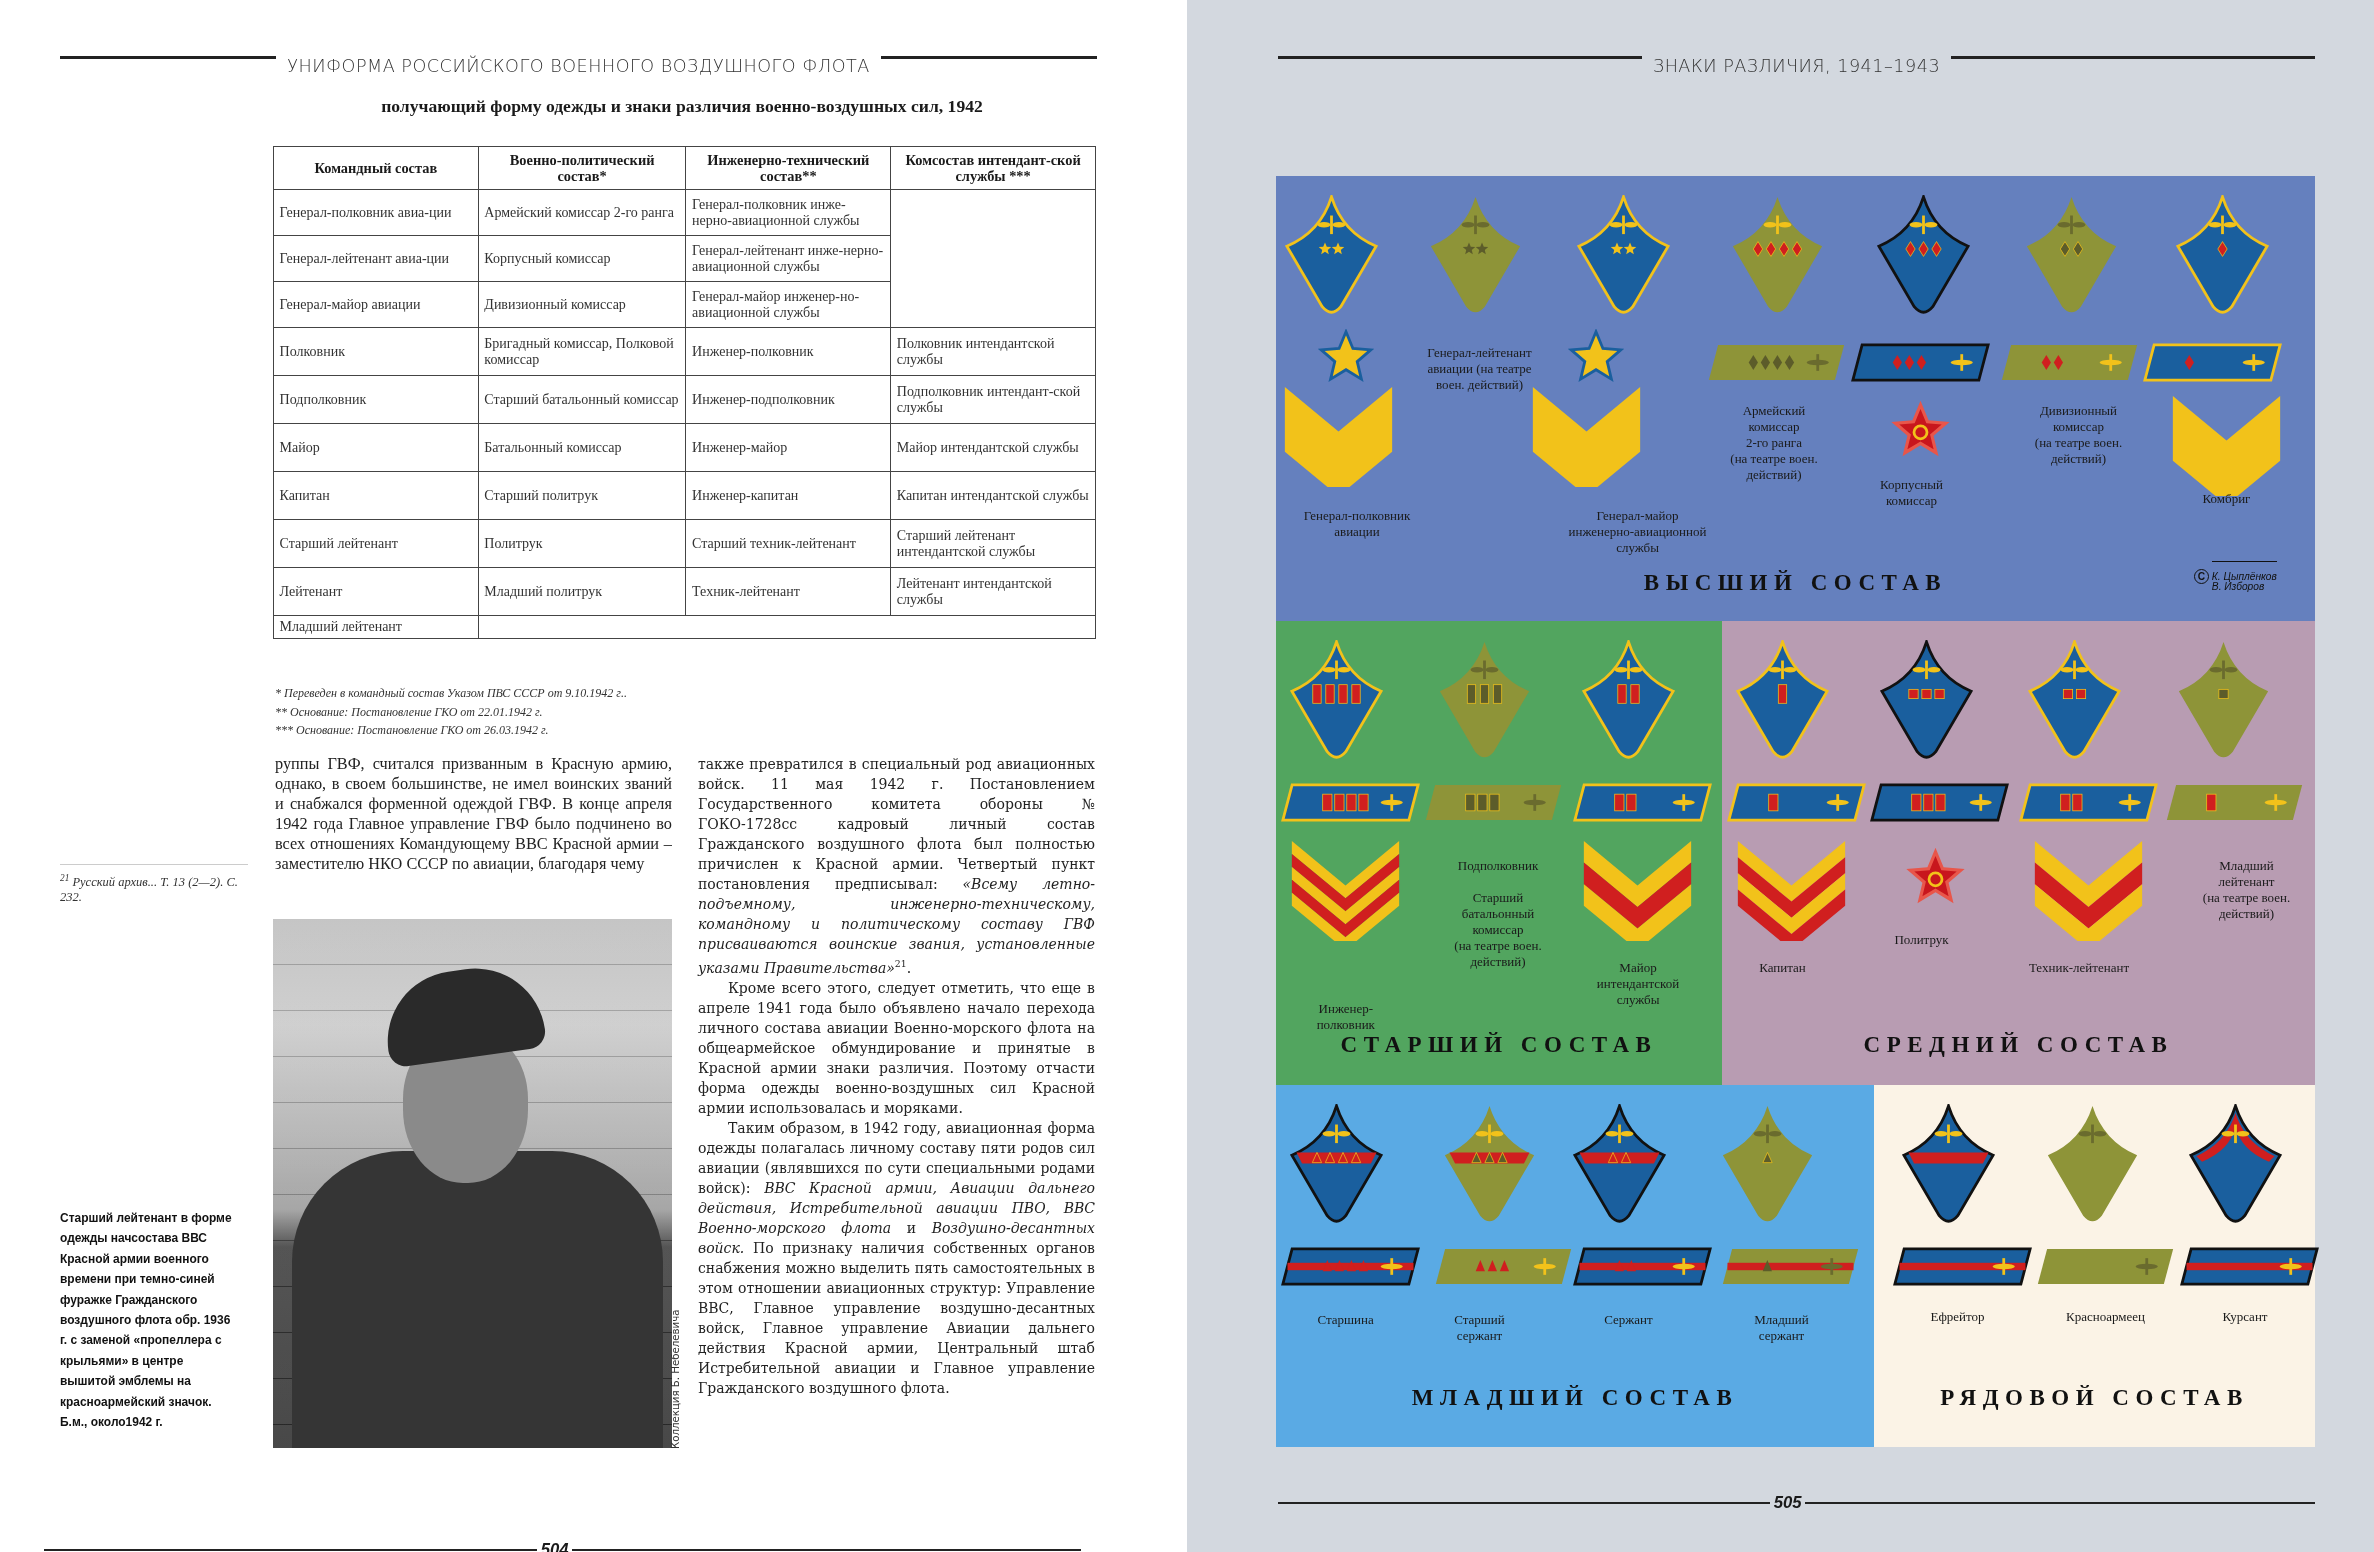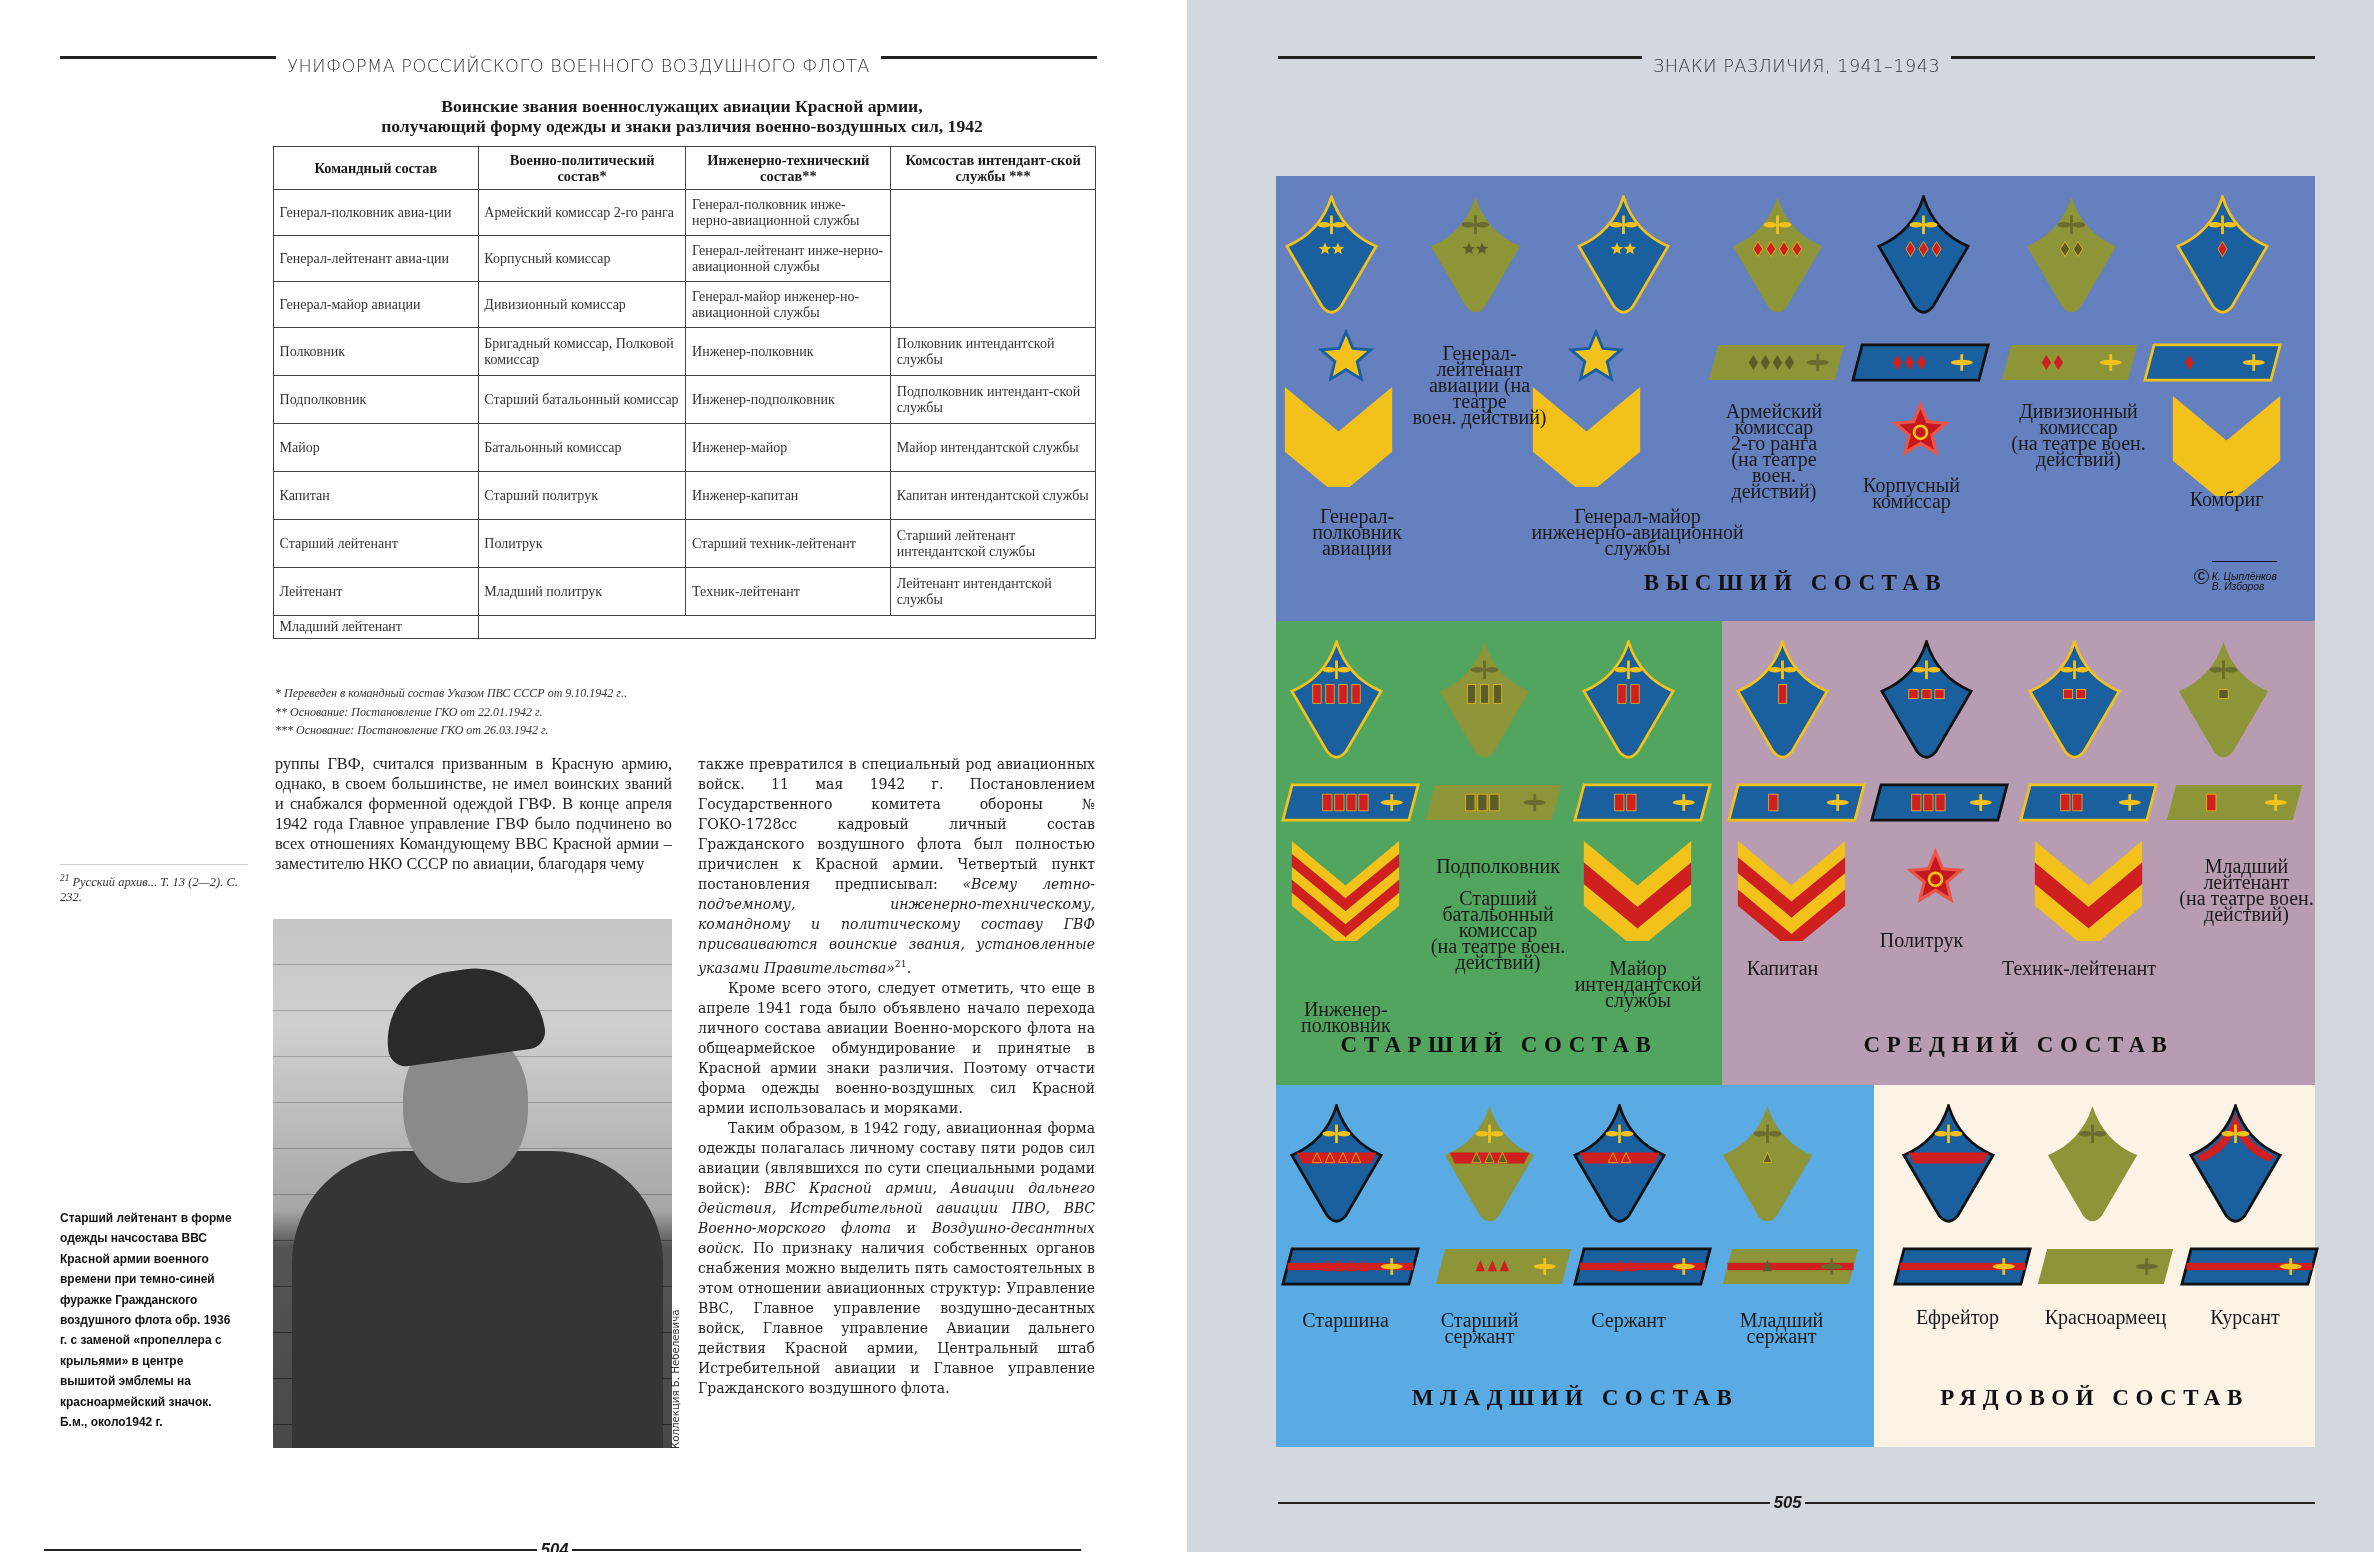--- a/index.html
+++ b/index.html
@@ -50,37 +50,36 @@
   .plate { position: absolute; left: 89px; top: 176px; width: 1039px; height: 1271px; }
   .panel { position: absolute; }
   .panel-label { position: absolute; left: 0; right: 0; text-align: center; font-size: 23px; letter-spacing: 6.5px; color: #111; font-weight: bold; }
   .p-vys { left: 0; top: 0; width: 1039px; height: 445px; background: #6580be; }
   .p-star { left: 0; top: 445px; width: 446px; height: 464px; background: #52a55f; }
   .p-sred { left: 446px; top: 445px; width: 593px; height: 464px; background: #b89cb2; }
   .p-mlad { left: 0; top: 909px; width: 598px; height: 362px; background: #5aaae4; }
   .p-ryad { left: 598px; top: 909px; width: 441px; height: 362px; background: #fbf3e6; }
 
   .item { position: absolute; text-align: center; }
-  .ins-label { position: absolute; text-align: center; font-size: 20px; line-height: 16px; color: #1a1a1a; white-space: pre-line; }
+  .ins-label { position: absolute; text-align: center; font-size: 13px; line-height: 16px; color: #1a1a1a; white-space: pre-line; }
   .copyright { position: absolute; left: 918px; top: 385px; font-family: "Liberation Sans", sans-serif; font-size: 10.2px; color: #111; line-height: 10.2px; }
   .copyright .c { display: inline-block; width: 15px; height: 15px; border: 1.4px solid #111; border-radius: 50%; text-align: center; line-height: 13px; font-size: 10.2px; font-weight: bold; vertical-align: middle; }
   .copyright .sig { display: inline-block; vertical-align: middle; font-style: italic; border-top: 0.9px solid #111; padding-top: 10px; }
 </style>
 </head>
 <body>
 
 <div class="page page-left">
   <div class="running-head">
     <div class="rule"></div>
     <span class="txt">УНИФОРМА РОССИЙСКОГО ВОЕННОГО ВОЗДУШНОГО ФЛОТА</span>
     <div class="rule"></div>
   </div>
 
   <div class="table-title">
-    <div>Воинские звания военнослужащих авиации Красной армии,</div>
     <div>получающий форму одежды и знаки различия военно-воздушных сил, 1942</div>
   </div>
 
   <table class="ranks">
     <colgroup>
         <col class="c1">
         <col class="c2">
         <col class="c3">
         <col class="c4">
       </colgroup>

